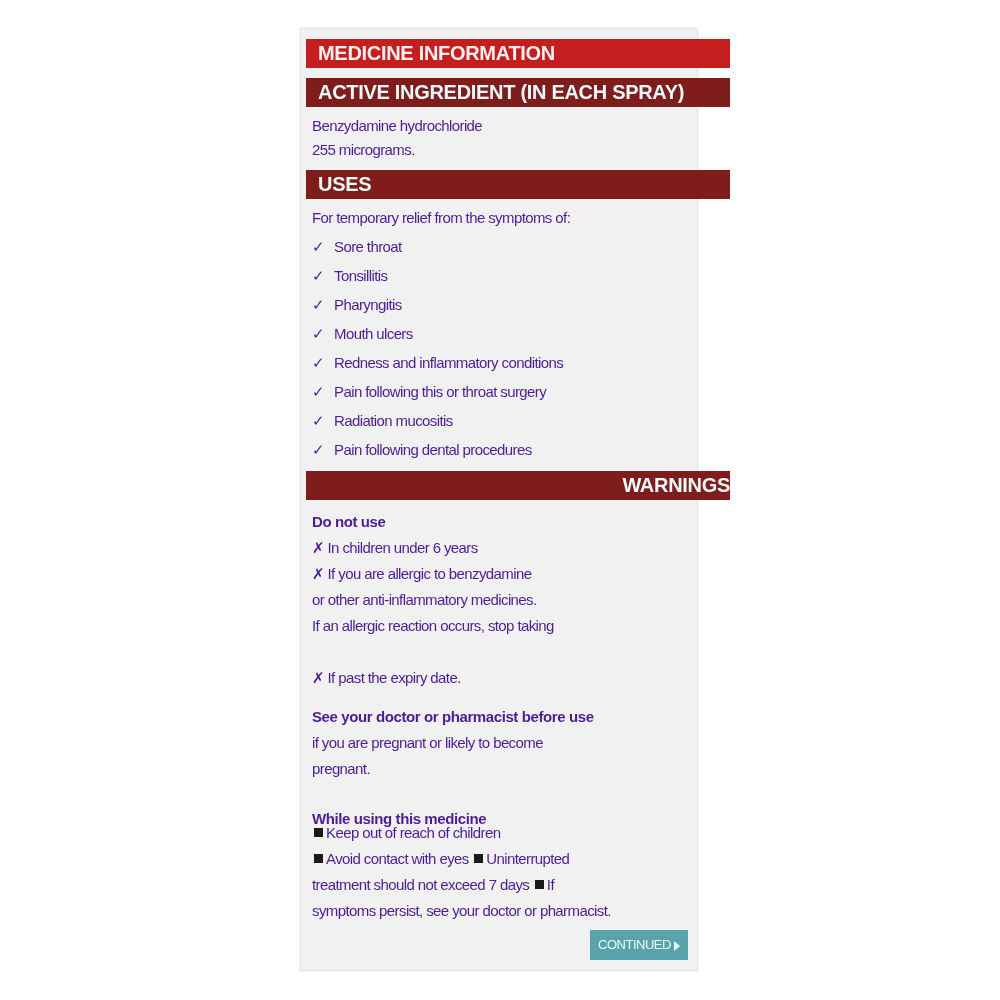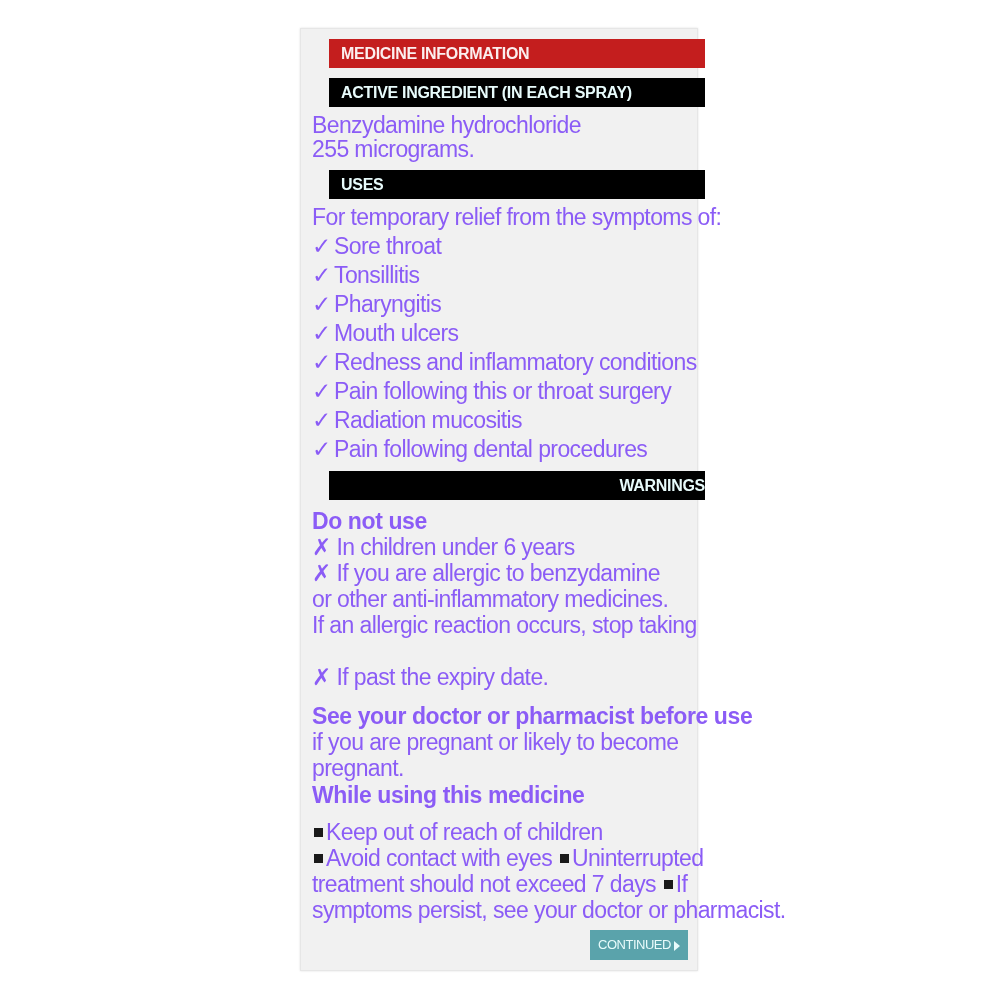--- a/index.html
+++ b/index.html
@@ -12,38 +12,38 @@
   }
   .panel {
     position: absolute;
     left: 300px; top: 28px;
     width: 398px; height: 943px;
     background: #f1f1f1;
     box-shadow: 0 0 2px rgba(0,0,0,0.12), inset 0 0 0 1px #e6e6e6;
   }
   .bar {
     position: absolute;
-    left: 29px; width: 376px;
+    left: 6px; width: 424px;
     height: 29px;
     color: #e8fbfb;
     font-weight: bold;
-    font-size: 16px;
+    font-size: 20px;
     line-height: 29px;
     padding-left: 12px;
     box-sizing: border-box;
     transform-origin: left center;
     letter-spacing: -0.3px;
   }
   .bar.red { background: #c41e1e; color: #fbefef; padding-left: 12px; }
-  .bar.teal { background: #000000; }
+  .bar.teal { background: #7f1d1d; }
   .txt {
     position: absolute;
     left: 12px;
-    font-size: 23px;
-    color: #8b5cf6;
+    font-size: 15px;
+    color: #4c1d95;
     line-height: 29px;
     white-space: nowrap;
     letter-spacing: -0.6px;
   }
   .txt.bold { font-weight: bold; letter-spacing: -0.4px; }
   .mark { display: inline-block; width: 22px; }
   .sq { display: inline-block; width: 9px; height: 9px; background: #1a1a1a; margin: 0 3px 3px 2px; vertical-align: middle; }
   .continued {
     position: absolute;
     left: 290px; top: 902px;
@@ -97,21 +97,21 @@
   <div class="txt" style="top:505px;"><span>✗</span> <span>In children under 6 years</span></div>
   <div class="txt" style="top:531px;"><span>✗</span> <span>If you are allergic to benzydamine</span></div>
   <div class="txt" style="top:583px;">If an allergic reaction occurs, stop taking</div>
   <div class="txt" style="top:557px;">or other anti-inflammatory medicines.</div>
   <div class="txt" style="top:635px;"><span>✗</span> <span>If past the expiry date.</span></div>
 
   <div class="txt bold" style="top:674px;">See your doctor or pharmacist before use</div>
   <div class="txt" style="top:700px;">if you are pregnant or likely to become</div>
   <div class="txt" style="top:726px;">pregnant.</div>
 
-  <div class="txt bold" style="top:753px;">While using this medicine</div>
+  <div class="txt bold" style="top:776px;">While using this medicine</div>
   <div class="txt" style="top:790px;"><span class="sq"></span><span>Keep out of reach of children</span></div>
   <div class="txt" style="top:816px;text-align:center;"><span class="sq"></span><span>Avoid contact with eyes </span><span class="sq"></span><span>Uninterrupted</span></div>
   <div class="txt" style="top:842px;"><span>treatment should not exceed 7 days </span><span class="sq"></span><span>If</span></div>
   <div class="txt" style="top:868px;">symptoms persist, see your doctor or pharmacist.</div>
 
   <div class="continued">
     <span>CONTINUED</span><span class="tri"></span>
   </div>
 </div>
 

